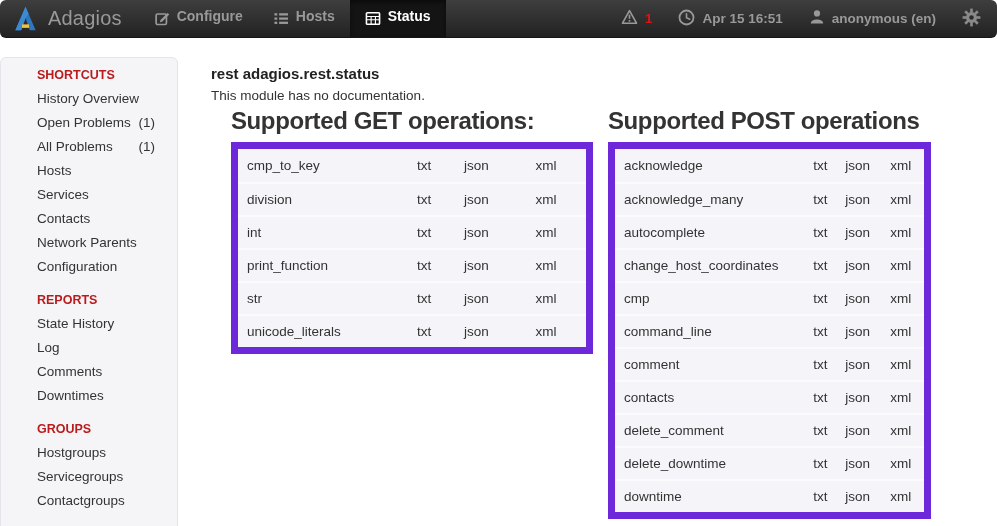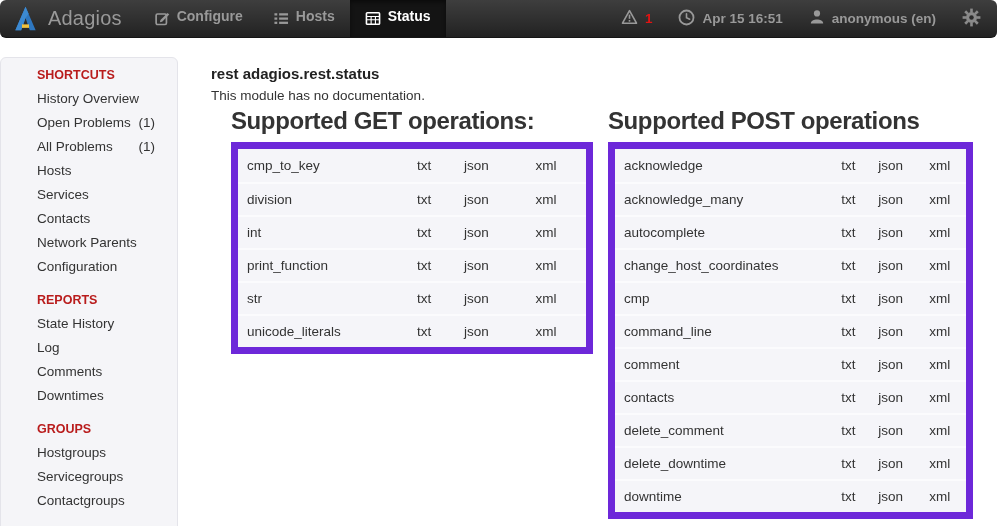--- a/index.html
+++ b/index.html
@@ -61,21 +61,21 @@
     font-size: 13.5px; color: #333; cursor: pointer;
   }
   .side-item .count { margin-left: auto; }
 
   
   .main { position: absolute; left: 198px; top: 38px; right: 0; bottom: 0; margin-left: 13px; }
   .page-title { margin-top: 27px; font-size: 15px; font-weight: 700; color: #222; }
   .page-subtitle { margin-top: 6px; font-size: 13.5px; color: #333; }
   .columns { display: flex; margin-top: 2px; }
   .col-get { margin-left: 20px; width: 362px; }
-  .col-post { margin-left: 15px; width: 365px; }
+  .col-post { margin-left: 15px; width: 323px; }
   .section-heading {
     margin: 2px 0 7px 0;
     font-size: 24px; font-weight: 700; color: #333; letter-spacing: -0.4px;
     white-space: nowrap;
   }
   table.ops {
     width: 100%; table-layout: fixed;
     border-collapse: separate; border-spacing: 0;
     border: 7px solid #6d28d9;
     font-size: 13.5px; color: #333;

